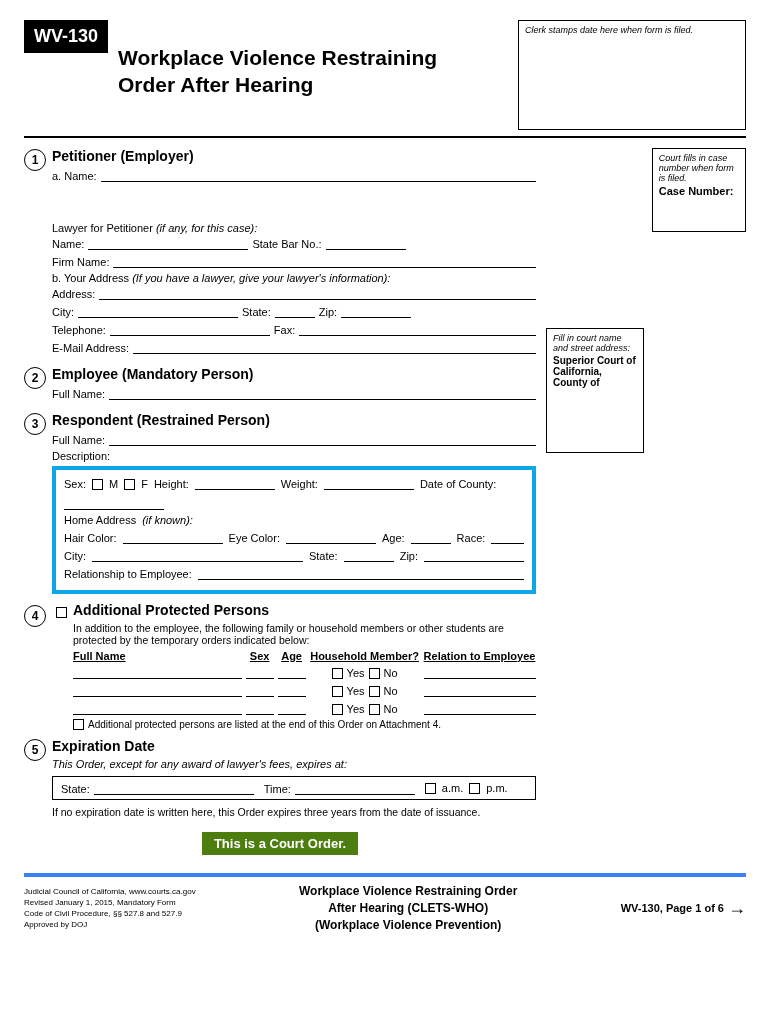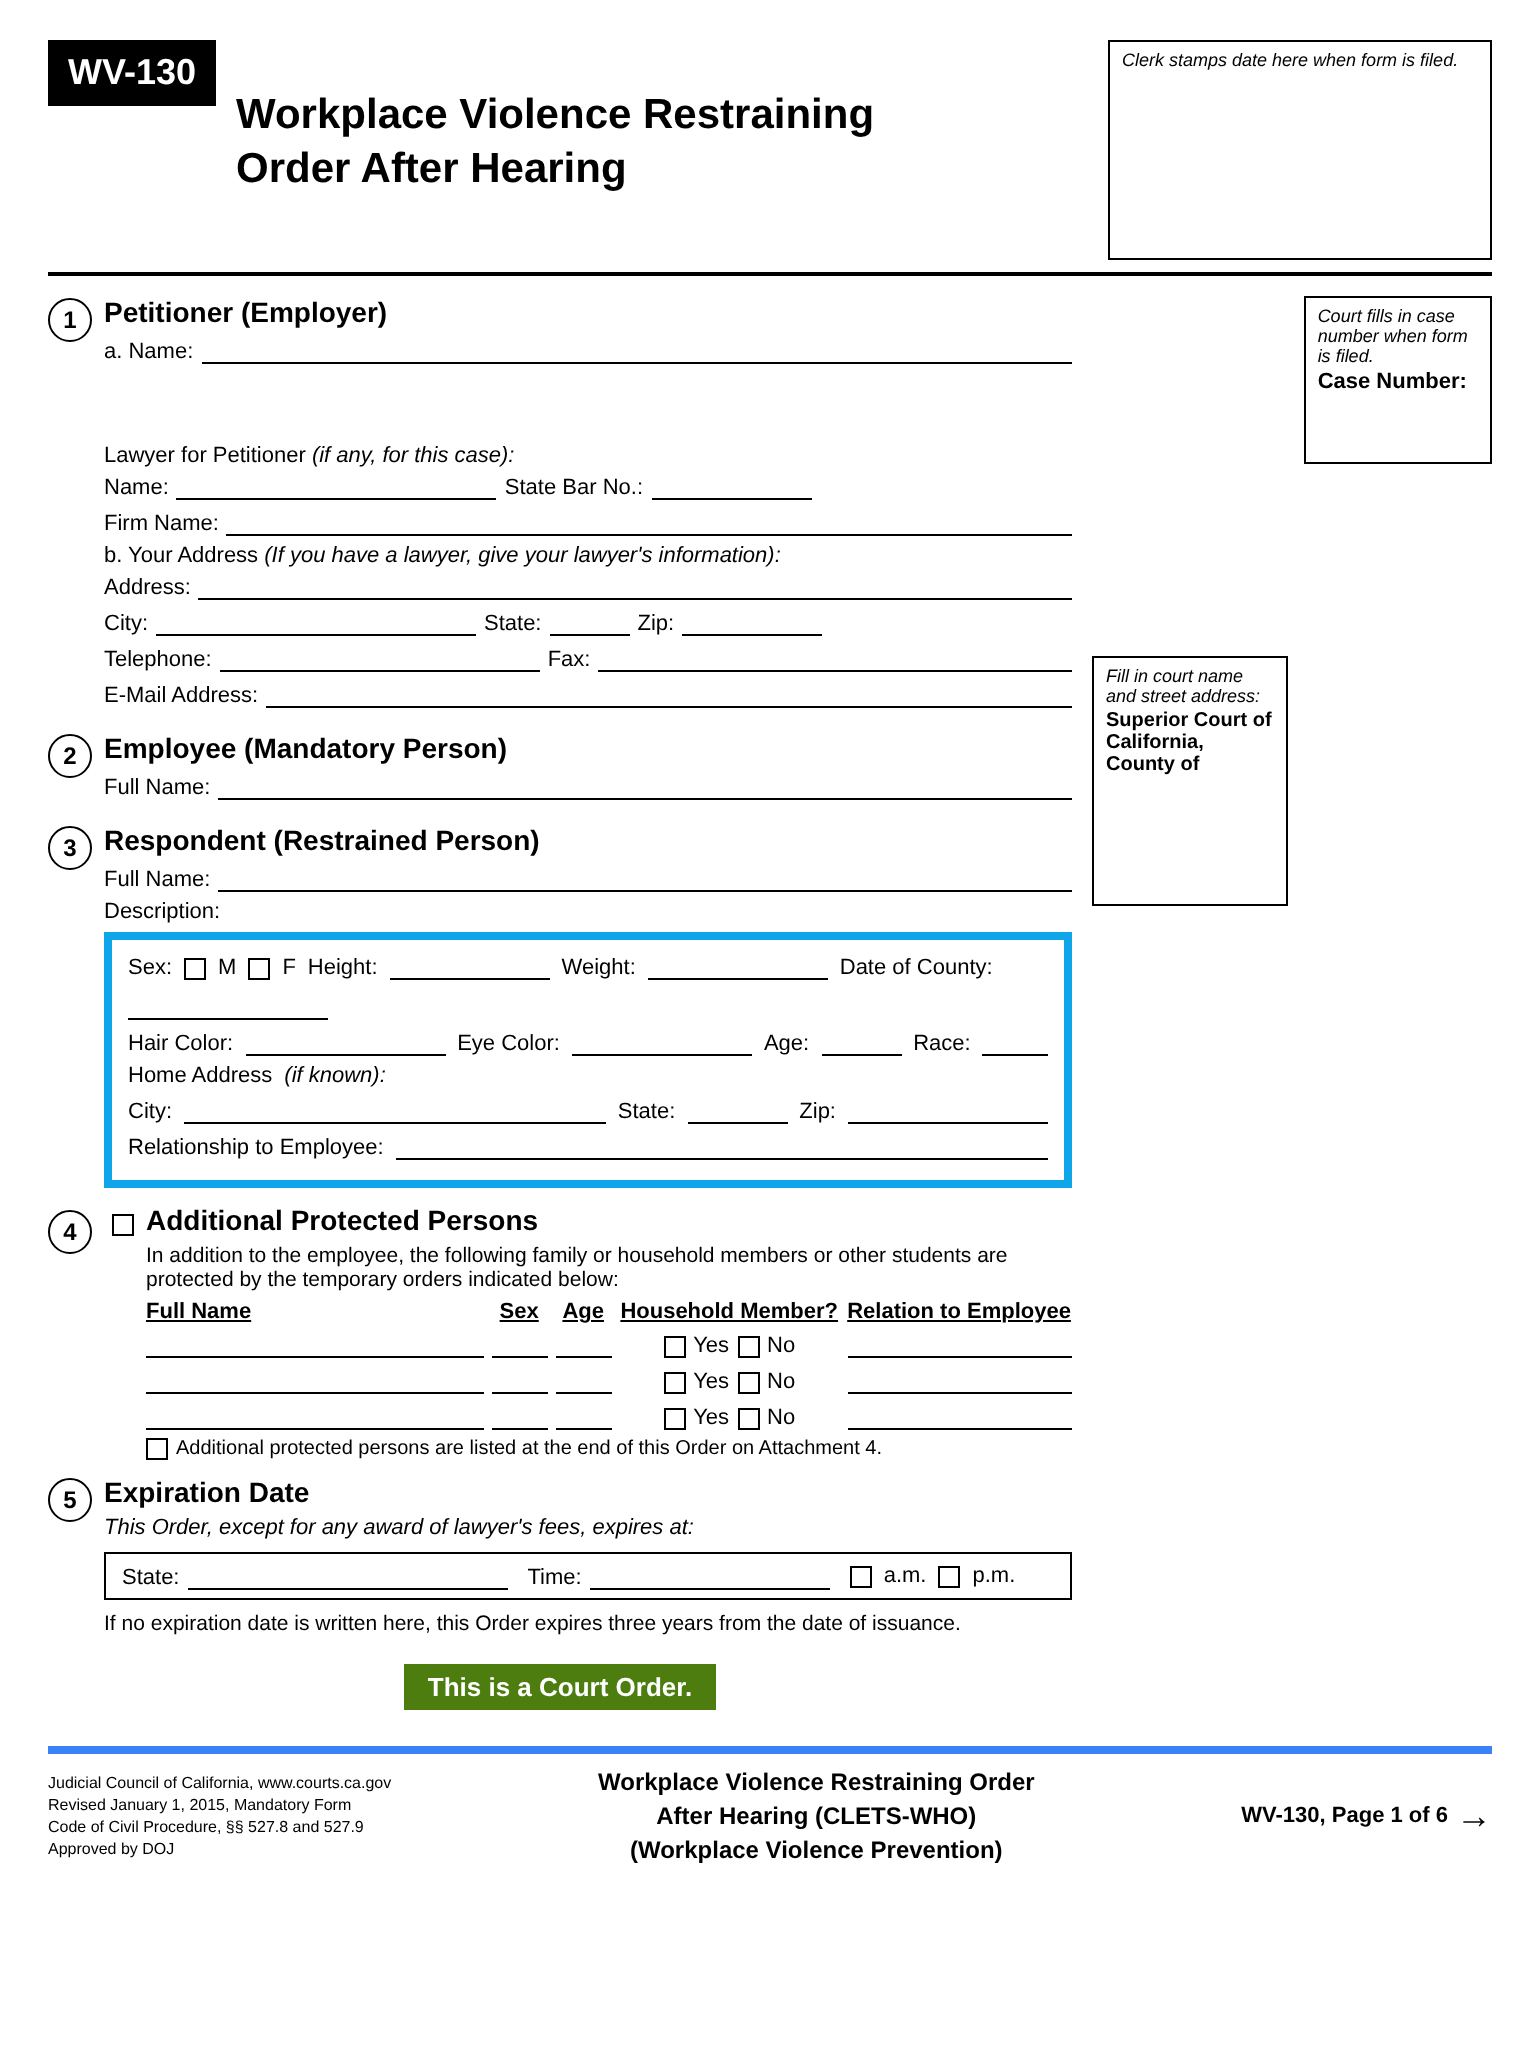--- a/index.html
+++ b/index.html
@@ -32,21 +32,21 @@
     }
     .form-title {
       font-size: 21px;
       font-weight: bold;
       line-height: 1.3;
       flex: 1;
       margin-top: 24px;
     }
     .clerk-box {
       border: 1px solid #000;
-      width: 192px;
+      width: 228px;
       min-height: 110px;
       flex-shrink: 0;
       padding: 4px 6px;
       font-size: 9px;
       font-style: italic;
     }
 
     .header-divider {
       border: none;
       border-top: 2px solid #000;
@@ -381,36 +381,36 @@
             <span>F</span>
             <span>Height:</span>
             <div class="desc-line" style="width:80px;"></div>
             <span>Weight:</span>
             <div class="desc-line" style="width:90px;"></div>
             <span>Date of County:</span>
             <div class="desc-line" style="width:100px;"></div>
           </div>
 
           <div class="desc-row">
+            <span>Home Address</span>
+            <span class="italic">(if known):</span>
+          </div>
+
+          <div class="desc-row">
             <span>Hair Color:</span>
             <div class="desc-line" style="width:100px;"></div>
             <span>Eye Color:</span>
             <div class="desc-line" style="width:90px;"></div>
             <span>Age:</span>
             <div class="desc-line" style="width:40px;"></div>
             <span>Race:</span>
             <div class="desc-line" style="flex:1;"></div>
           </div>
 
           <div class="desc-row">
-            <span>Home Address</span>
-            <span class="italic">(if known):</span>
-          </div>
-
-          <div class="desc-row">
             <span>City:</span>
             <div class="desc-line" style="flex:1;"></div>
             <span>State:</span>
             <div class="desc-line" style="width:50px;"></div>
             <span>Zip:</span>
             <div class="desc-line" style="width:100px;"></div>
           </div>
 
           <div class="desc-row">
             <span>Relationship to Employee:</span>

